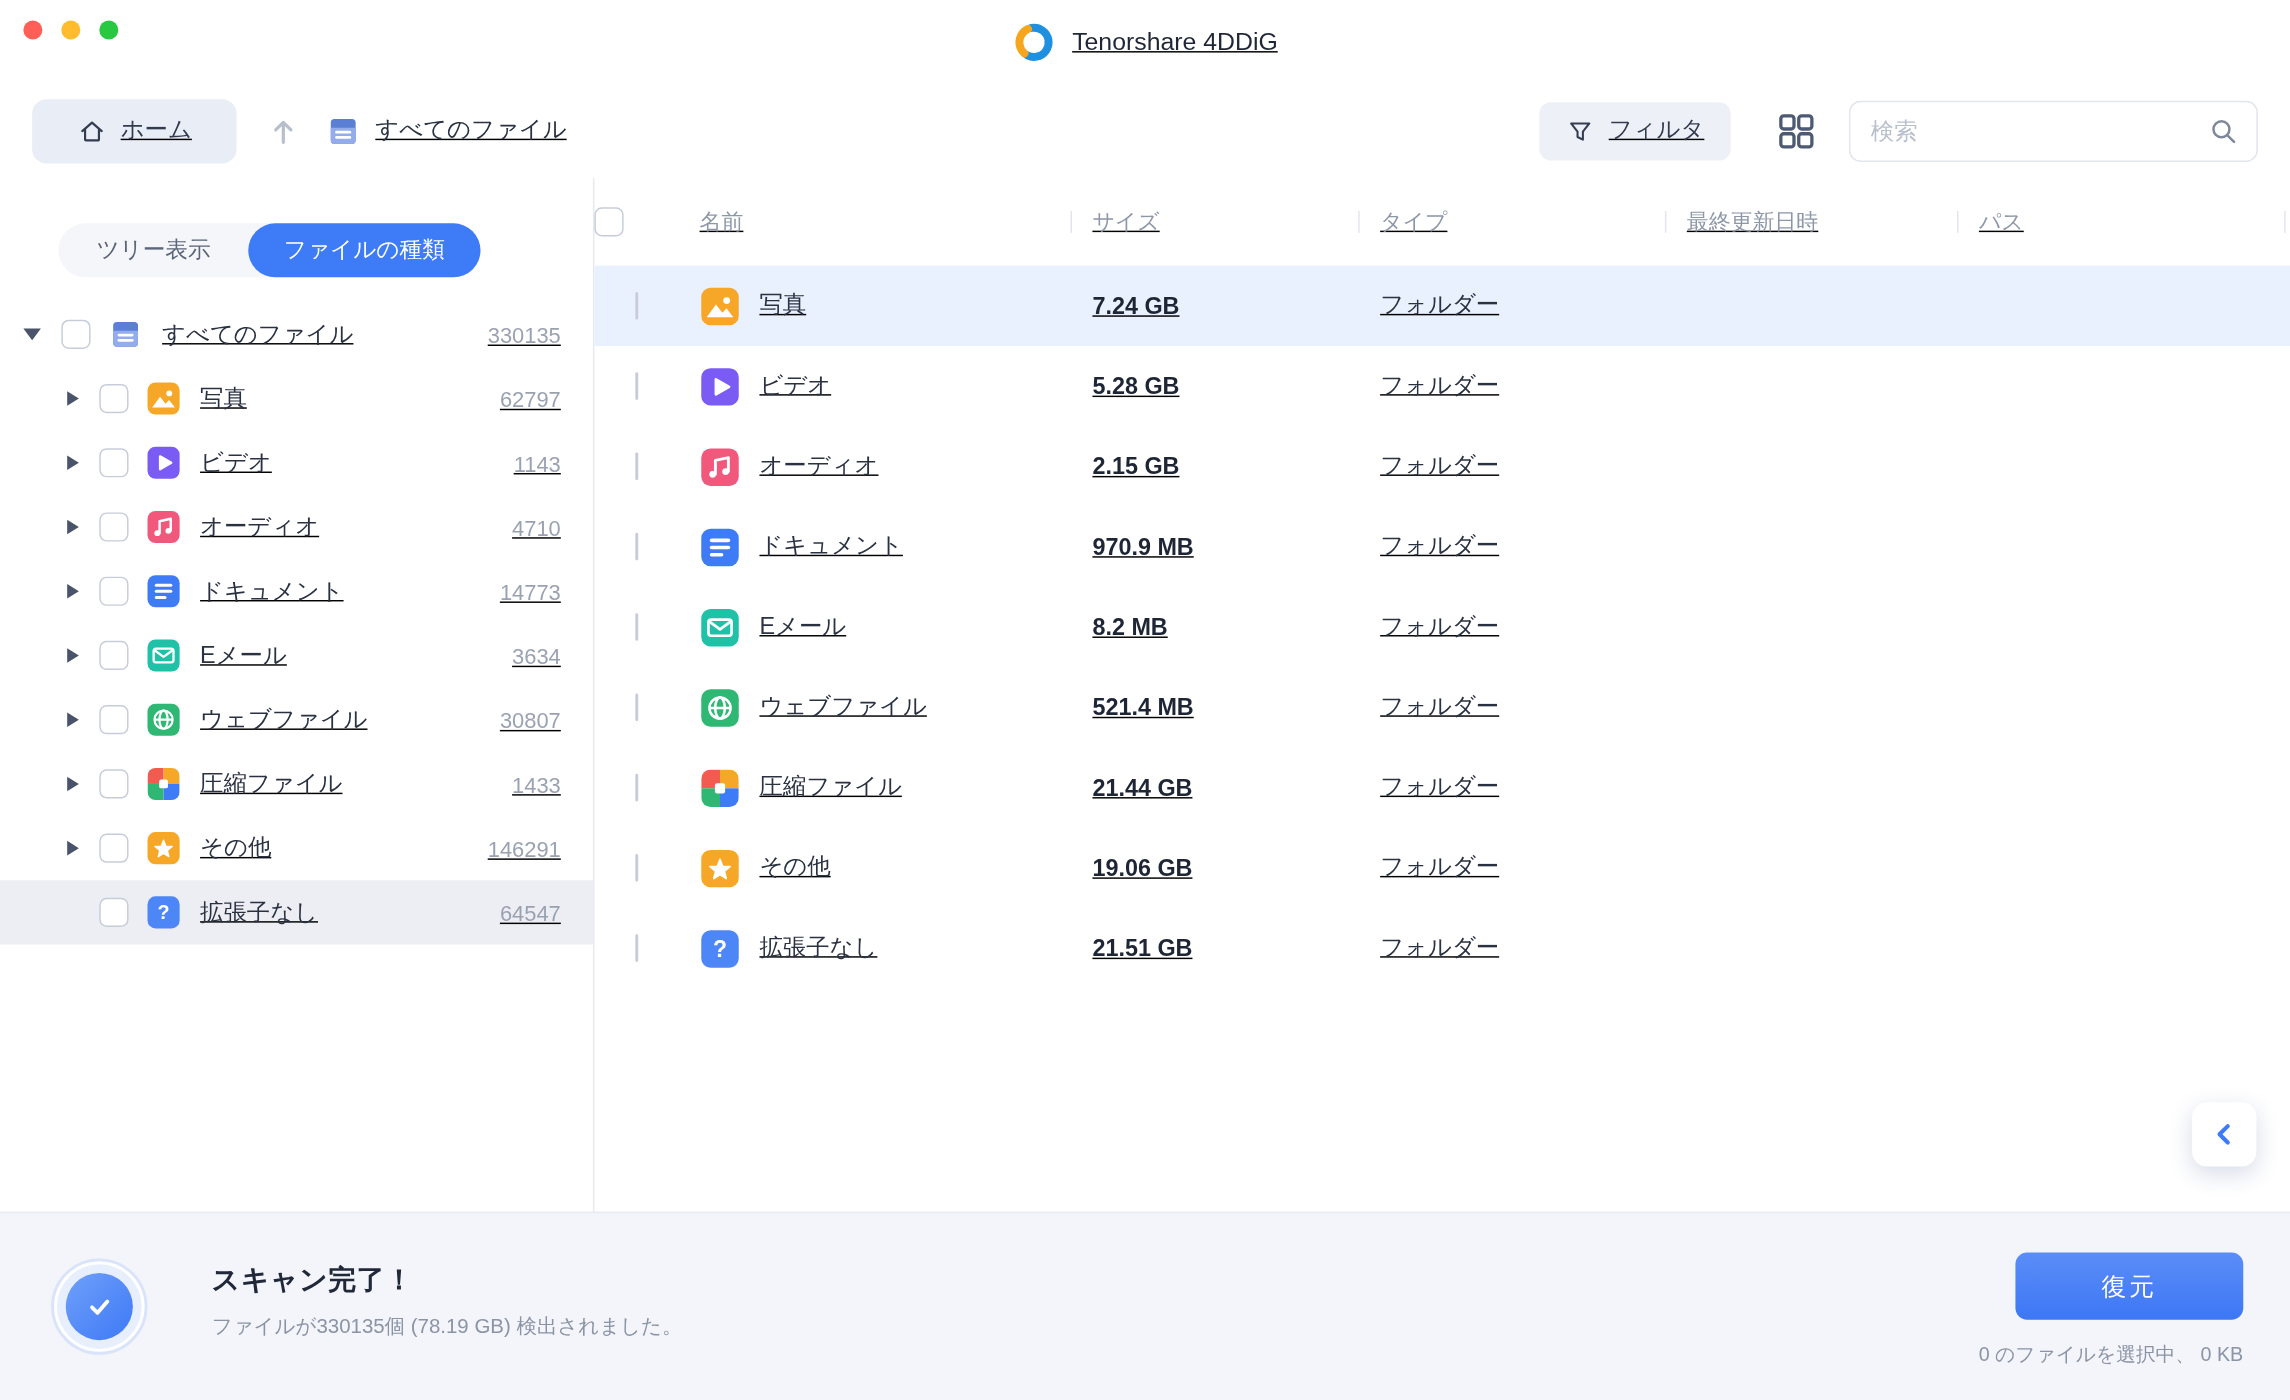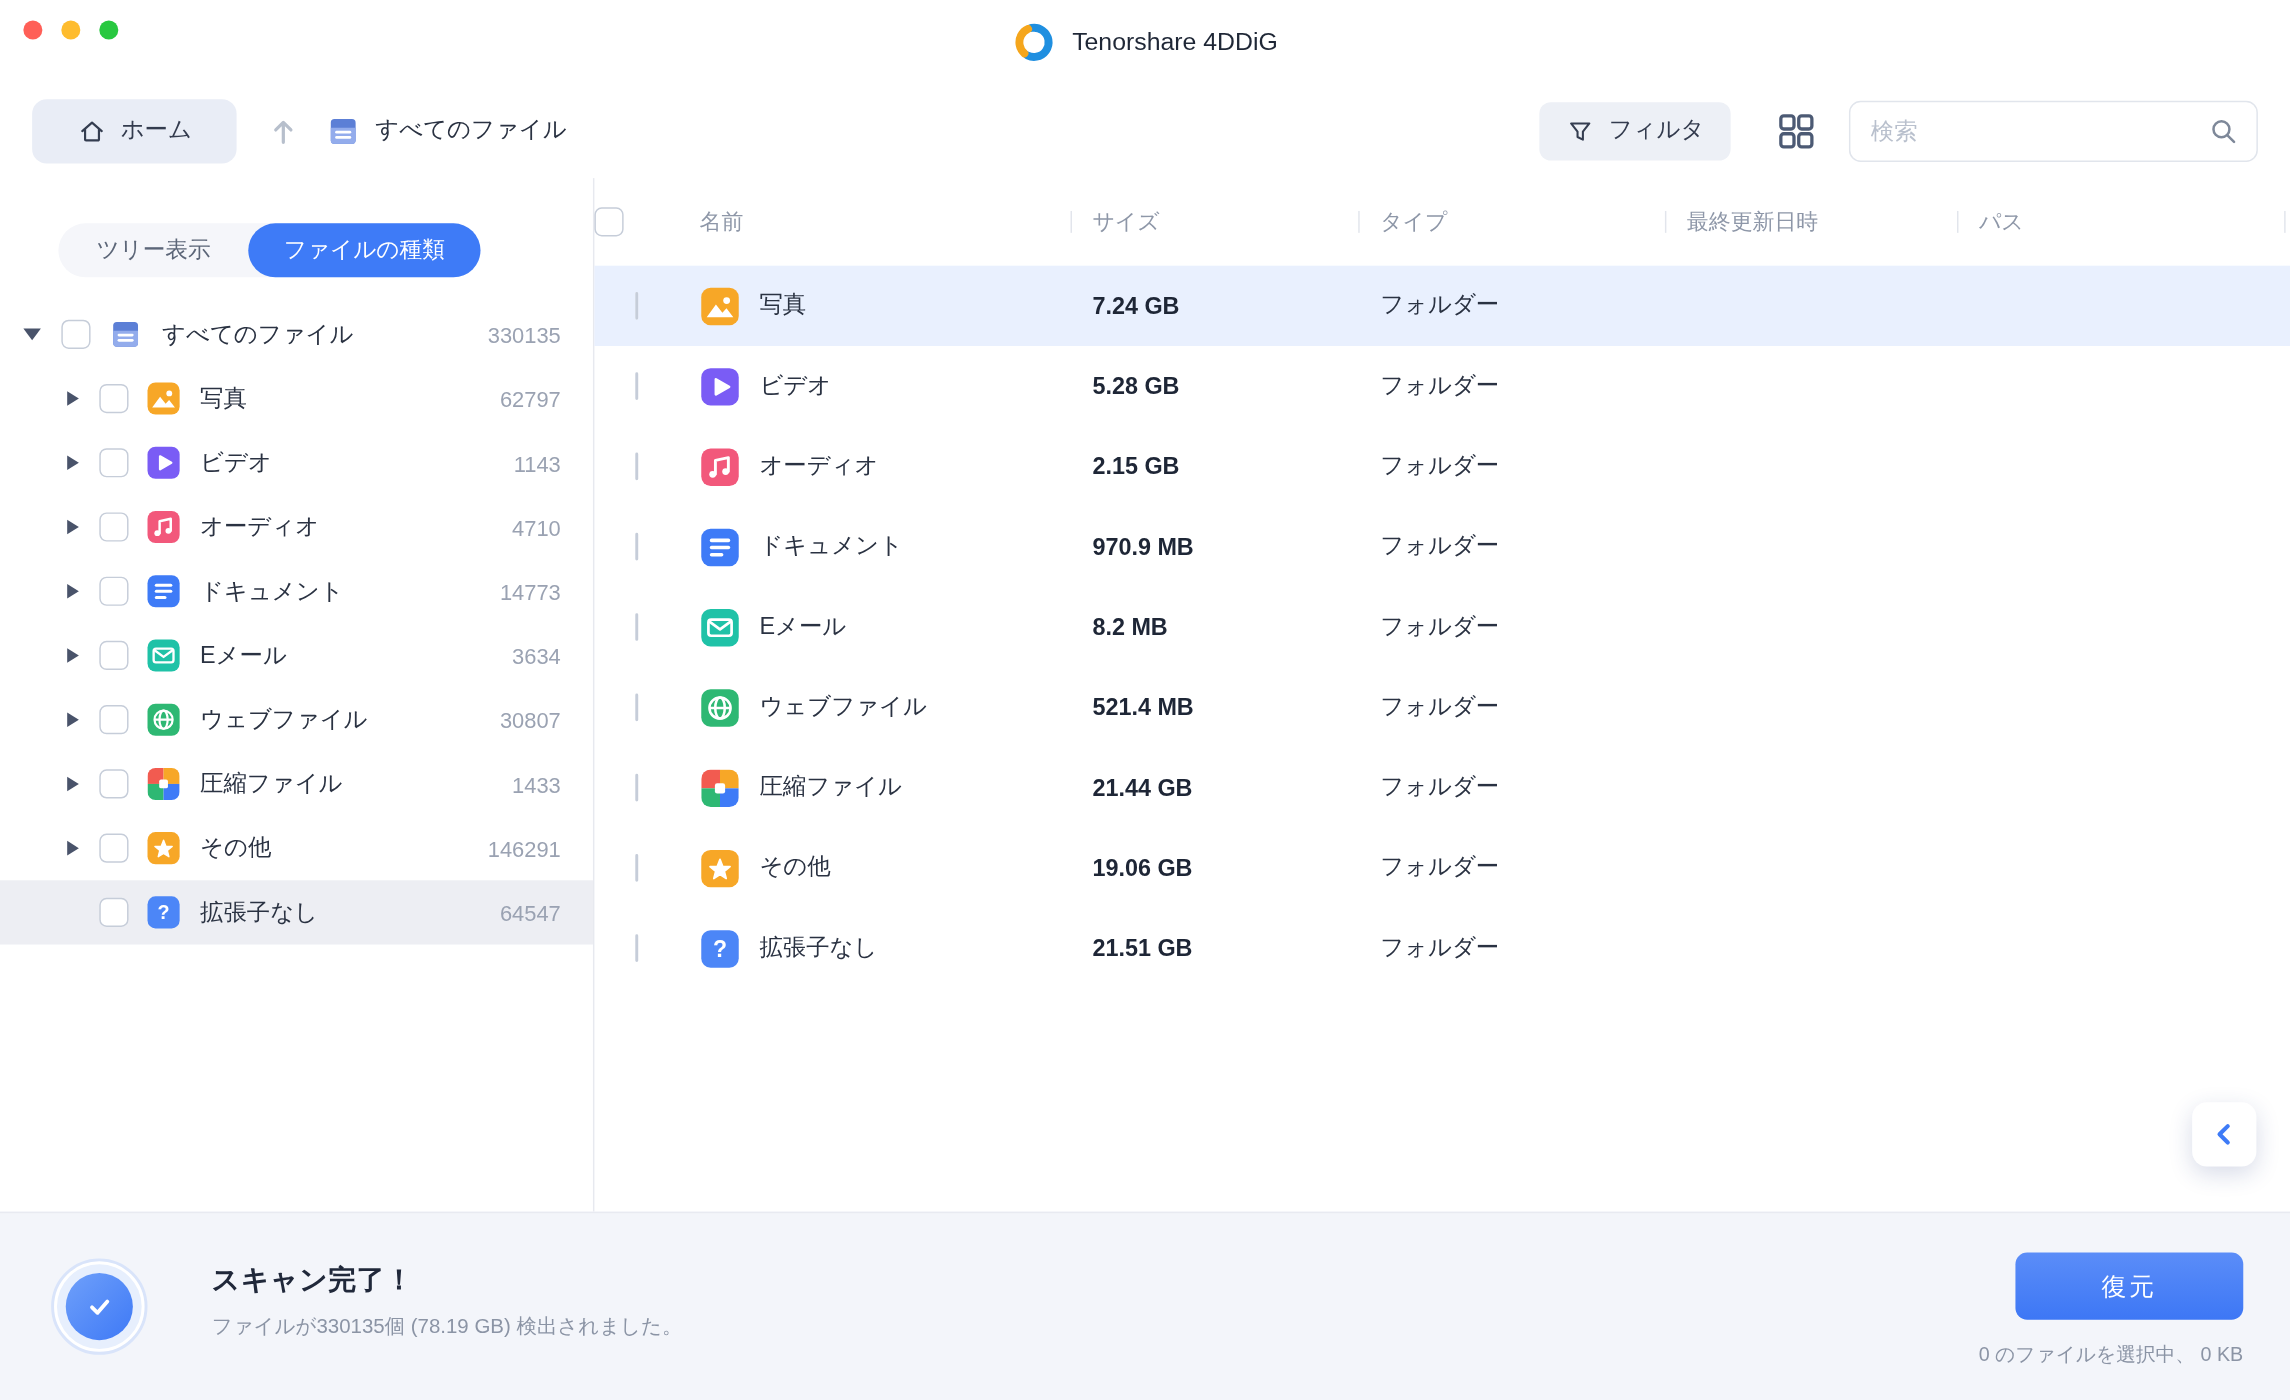--- a/index.html
+++ b/index.html
@@ -1,17 +1,17 @@
 <!DOCTYPE html>
 <html><head>
 <meta charset="utf-8">
 <style>
   * { margin:0; padding:0; box-sizing:border-box; }
   html,body { background:#fff; }
-  #viewport { width:2290px; height:1400px; overflow:hidden; background:#fff; position:relative; }
+  #viewport { width:2290px; height:1400px; overflow:hidden; background:#fff; position:relative;text-decoration:underline; }
   .stage {
     width:1568px; height:959px;
     transform:scale(1.46046,1.45985); transform-origin:0 0;
     position:relative; display:flex; flex-direction:column;
     font-family:"Liberation Sans","DejaVu Sans",sans-serif;
     color:#2A3242; background:#fff;
   }
 
   
   .titlebar { height:57px; position:relative; display:flex; align-items:center; justify-content:center; background:#fff; flex:none; }

